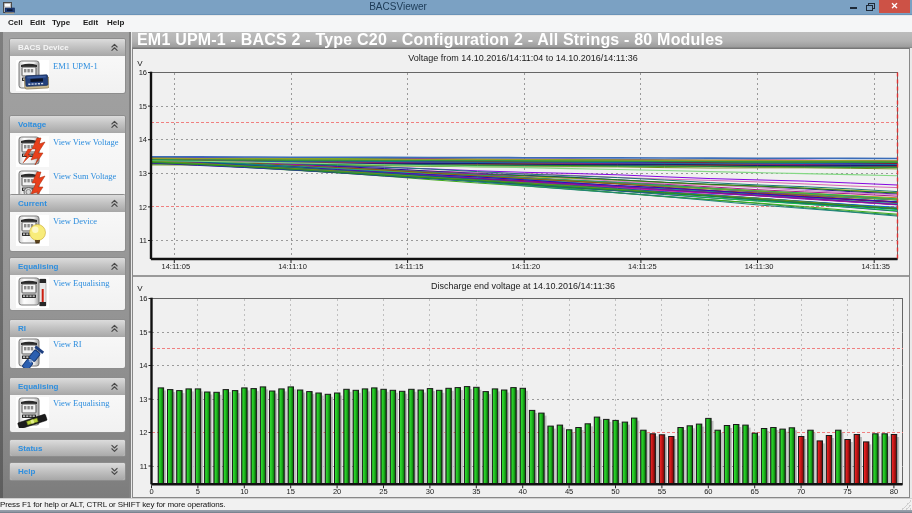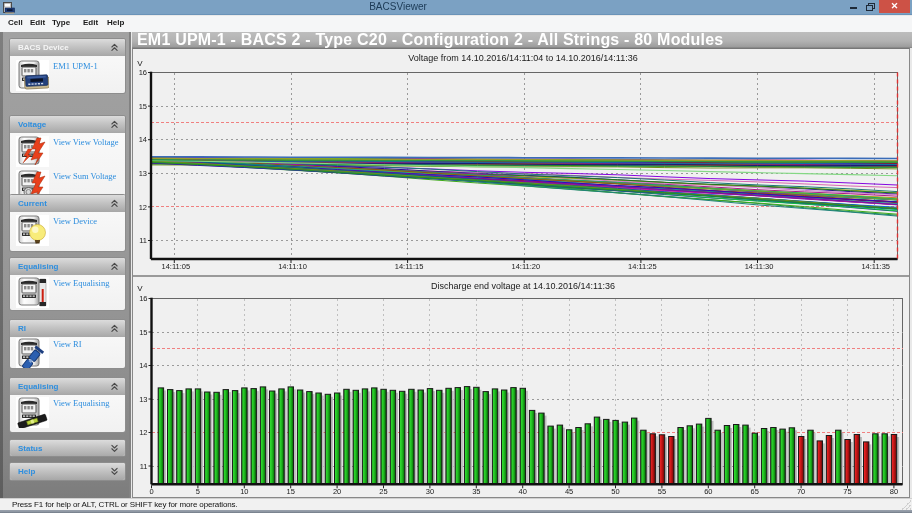--- a/index.html
+++ b/index.html
@@ -20,21 +20,21 @@
 .row { position:absolute; left:0; width:115px; height:34px;font-family:Liberation Serif, serif; }
 .ic { position:absolute; left:6px; top:1px; width:33px; height:31px; background:#fff; }
 .row a { position:absolute; left:43px; top:2px; font-size:8.5px; color:#2e8ede; white-space:nowrap; }
 #main-head { position:absolute; left:132px; top:32px; width:780px; height:16px;
   background:linear-gradient(180deg,#bdbdbd 0%,#b2b2b2 60%,#9c9c9c 100%); border-bottom:1px solid #8a8a8a;
   color:#fff; font-weight:bold; font-size:16px; letter-spacing:0.2px; line-height:16px; padding-left:5px; }
 #charts { position:absolute; left:132px; top:48px; width:778px; height:450px; background:#f0f0f0;
   border:1px solid #888; border-top:1px solid #777; }
 #divider { position:absolute; left:133px; top:275px; width:776px; height:2px; background:#9a9a9a; }
 #statusbar { position:absolute; left:0; top:498px; width:912px; height:12px; background:#f1f1f1; border-top:1px solid #d0d0d0;
-  font-size:8px; color:#111; padding-left:12px; line-height:12px; letter-spacing:-0.12px; }
+  font-size:8px; color:#111; padding-left:0; line-height:12px; letter-spacing:-0.12px; }
 #bottomstrip { position:absolute; left:0; top:510px; width:912px; height:3px;
   background:linear-gradient(180deg,#99a1ac 0%,#8e96a2 60%,#6d7683 100%); }
 #grip { position:absolute; right:1px; top:500px; width:10px; height:10px;
   background:linear-gradient(135deg,transparent 50%,#cfcfcf 50%,#cfcfcf 57%,transparent 57%,transparent 70%,#cfcfcf 70%,#cfcfcf 77%,transparent 77%,transparent 90%,#cfcfcf 90%); }
 </style></head>
 <body>
 <div id="win">
   <div id="titlebar">
     <div id="title">BACSViewer</div>
     <svg id="appicon" width="12" height="12">

